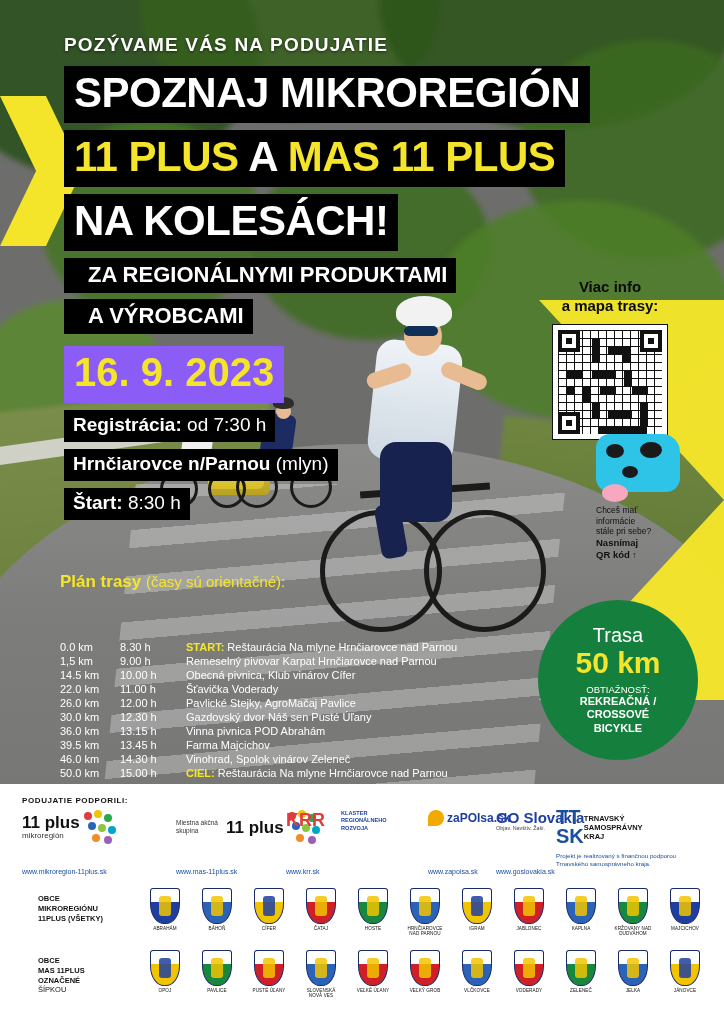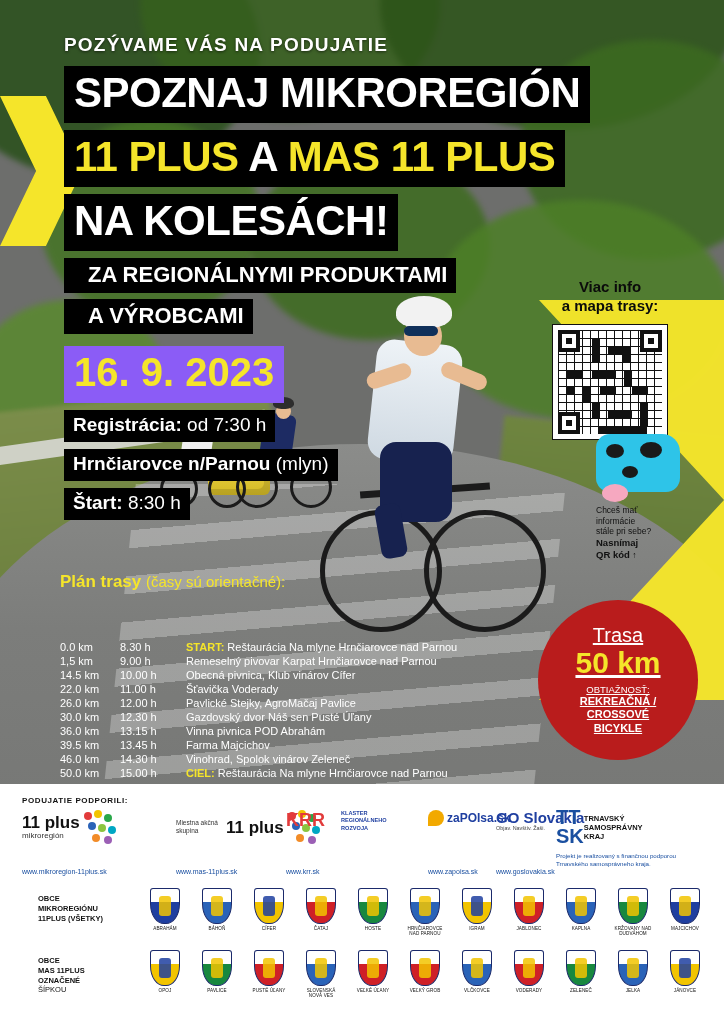--- a/index.html
+++ b/index.html
@@ -129,22 +129,22 @@
   table.routes td { padding:1px 0; vertical-align:top; white-space:nowrap; }
   td.km { width:60px; color:#fff; }
   td.tm { width:66px; color:#fff; }
   td.pl { color:#fff; }
   td.pl .tagS { color:#f5e52a; font-weight:bold; }
   td.pl .tagE { color:#f5e52a; font-weight:bold; }
 
   
   .badge {
     position:absolute; right:26px; top:600px; width:160px; height:160px;
-    border-radius:50%; background:#b91c1c; color:#fff; text-align:center;
-    display:flex; flex-direction:column; justify-content:center; align-items:center;text-decoration:underline;
+    border-radius:50%; background:#15803d; color:#fff; text-align:center;
+    display:flex; flex-direction:column; justify-content:center; align-items:center;
   }
   .badge .t1 { font-size:20px; }
   .badge .t2 { font-size:30px; font-weight:bold; color:#f5e52a; line-height:1.05; }
   .badge .t3 { font-size:9.5px; margin-top:5px; }
   .badge .t4 { font-size:11px; font-weight:bold; line-height:1.25; }
 
   
   .footer { position:absolute; left:0; top:784px; width:724px; height:240px; background:#fff; }
   .supp { position:absolute; left:22px; top:12px; font-size:8px; font-weight:bold; letter-spacing:.6px; color:#111; }
   .logos { position:absolute; left:18px; top:26px; width:690px; height:70px; }

